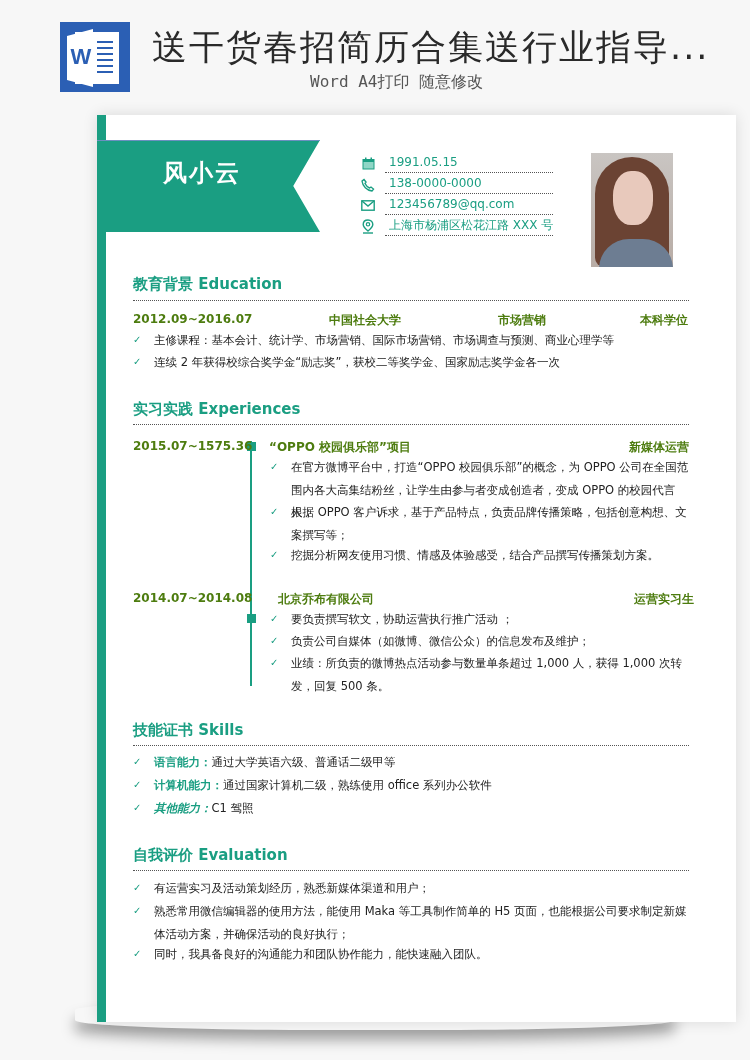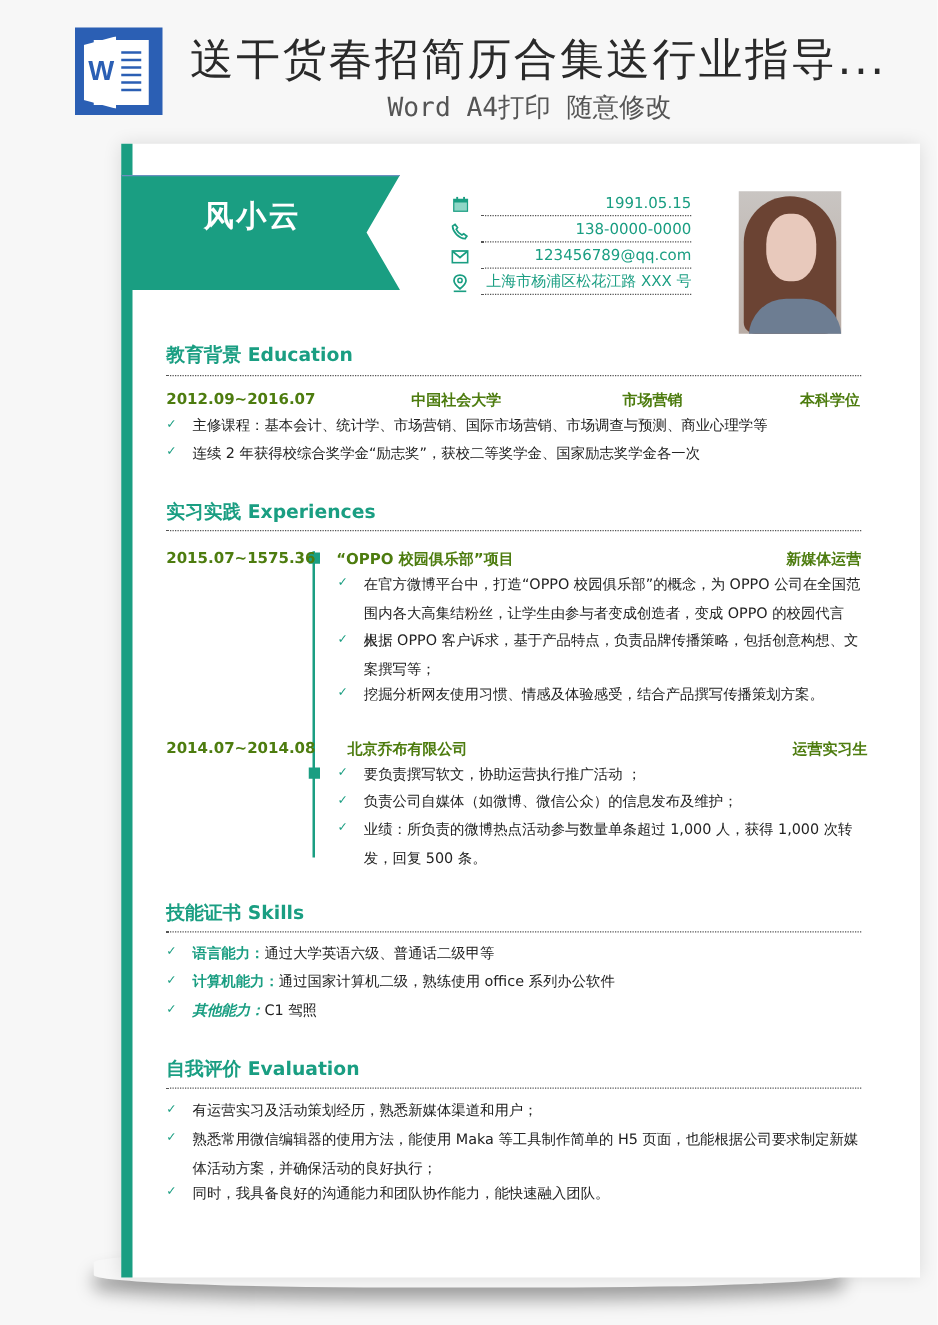--- a/index.html
+++ b/index.html
@@ -30,21 +30,21 @@
   .hdr-icon .w {
     position: absolute; left: 9px; top: 22px; width: 24px; text-align: center;
     color: #2b5fb4; font-weight: bold; font-size: 22px;
     font-family: "Liberation Sans", sans-serif;
   }
   .hdr-title {
     position: absolute; left: 152px; top: 24px; font-size: 35px; color: #2a2a2a;
     letter-spacing: 2px; white-space: nowrap;
   }
   .hdr-sub {
-    position: absolute; left: 310px; top: 72px; font-size: 21px; color: #555;
+    position: absolute; left: 310px; top: 72px; font-size: 16px; color: #555;
     font-family: "DejaVu Sans Mono", monospace; white-space: nowrap;
   }
 
   
   .page-shadow {
     position: absolute; left: 75px; top: 1000px; width: 600px; height: 30px;
     box-shadow: 0 10px 14px rgba(0,0,0,0.35); border-radius: 40%/10px;
   }
   .page {
     position: absolute; left: 57px; top: 115px; width: 639px; height: 907px;
@@ -64,21 +64,21 @@
     position: absolute; left: 0; width: 210px; top: 16px; text-align: center;
     color: #fff; font-size: 24px; font-weight: bold; letter-spacing: 2px;
   }
   .banner .pos {
     position: absolute; left: 0; width: 210px; top: 56px; text-align: center;
     color: #fff; font-size: 13px; font-weight: bold;
   }
 
   .contacts { position: absolute; left: 264px; top: 38px; width: 192px; }
   .contact-row {
-    position: relative; height: 21px; display: flex; align-items: center; text-align: right;
+    position: relative; height: 21px; display: flex; align-items: center;
   }
   .contact-row .ic {
     width: 14px; height: 14px; color: #1a9e82; display: flex; align-items: center; justify-content: center;
   }
   .contact-row .txt {
     position: absolute; left: 24px; right: 0; top: 1px; height: 19px;
     color: #1a9e82; font-size: 12px; line-height: 17px; padding-left: 4px;
     border-bottom: 1px dotted #555; white-space: nowrap;
   }
 

